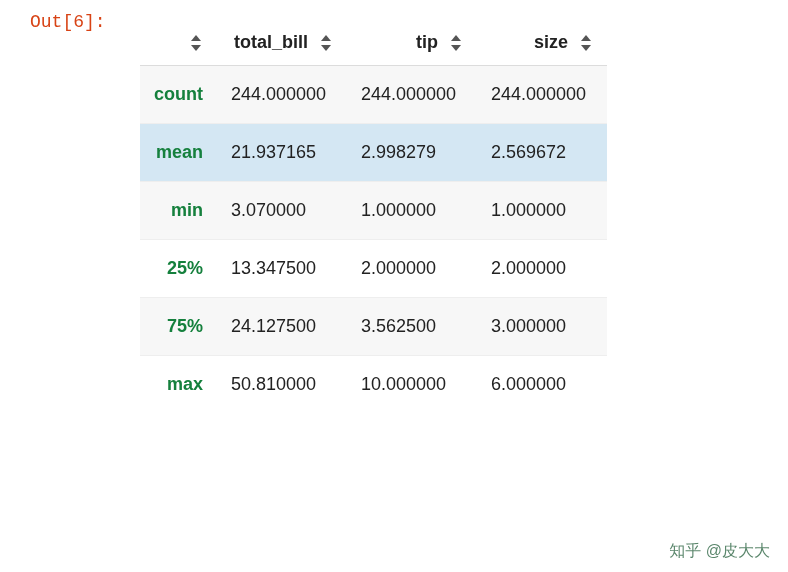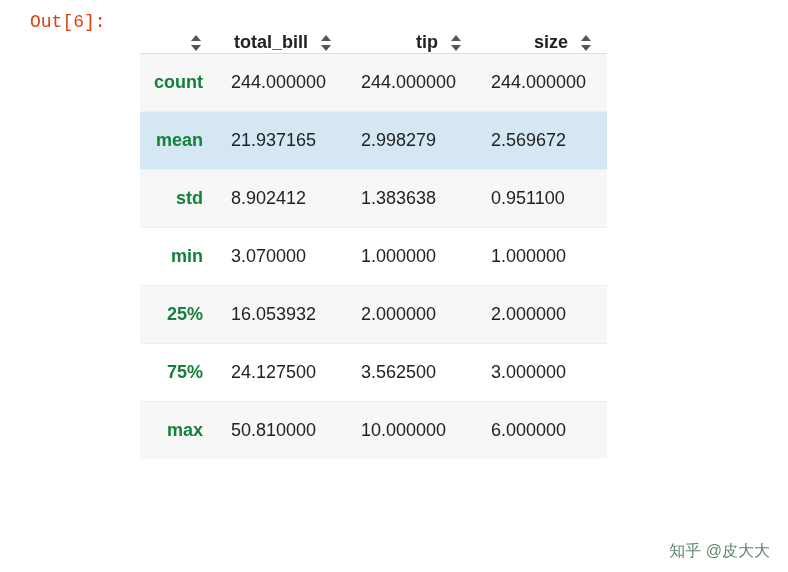--- a/index.html
+++ b/index.html
@@ -27,21 +27,21 @@
     .table-wrap {
       margin-left: 130px;
       margin-top: 8px;
     }
     table {
       border-collapse: collapse;
       table-layout: auto;
     }
     thead th {
       border-bottom: 1px solid #dcdcdc;
-      padding: 14px 14px 0 14px;
+      padding: 14px 14px 12px 14px;
       text-align: right;
       font-weight: 700;
       font-size: 18px;
       color: #222;
       white-space: nowrap;
     }
     thead th.index-col {
       text-align: right;
     }
     tbody th {
@@ -142,34 +142,28 @@
         <td>244.000000</td>
         <td>244.000000</td>
       </tr>
       <tr class="highlight">
         <th>mean</th>
         <td>21.937165</td>
         <td>2.998279</td>
         <td>2.569672</td>
       </tr>
       <tr>
-        <th>std</th>
-        <td>8.902412</td>
-        <td>1.383638</td>
-        <td>0.951100</td>
-      </tr>
-      <tr>
         <th>min</th>
         <td>3.070000</td>
         <td>1.000000</td>
         <td>1.000000</td>
       </tr>
       <tr>
         <th>25%</th>
-        <td>16.053932</td>
+        <td>13.347500</td>
         <td>2.000000</td>
         <td>2.000000</td>
       </tr>
       <tr>
         <th>75%</th>
         <td>24.127500</td>
         <td>3.562500</td>
         <td>3.000000</td>
       </tr>
       <tr>

